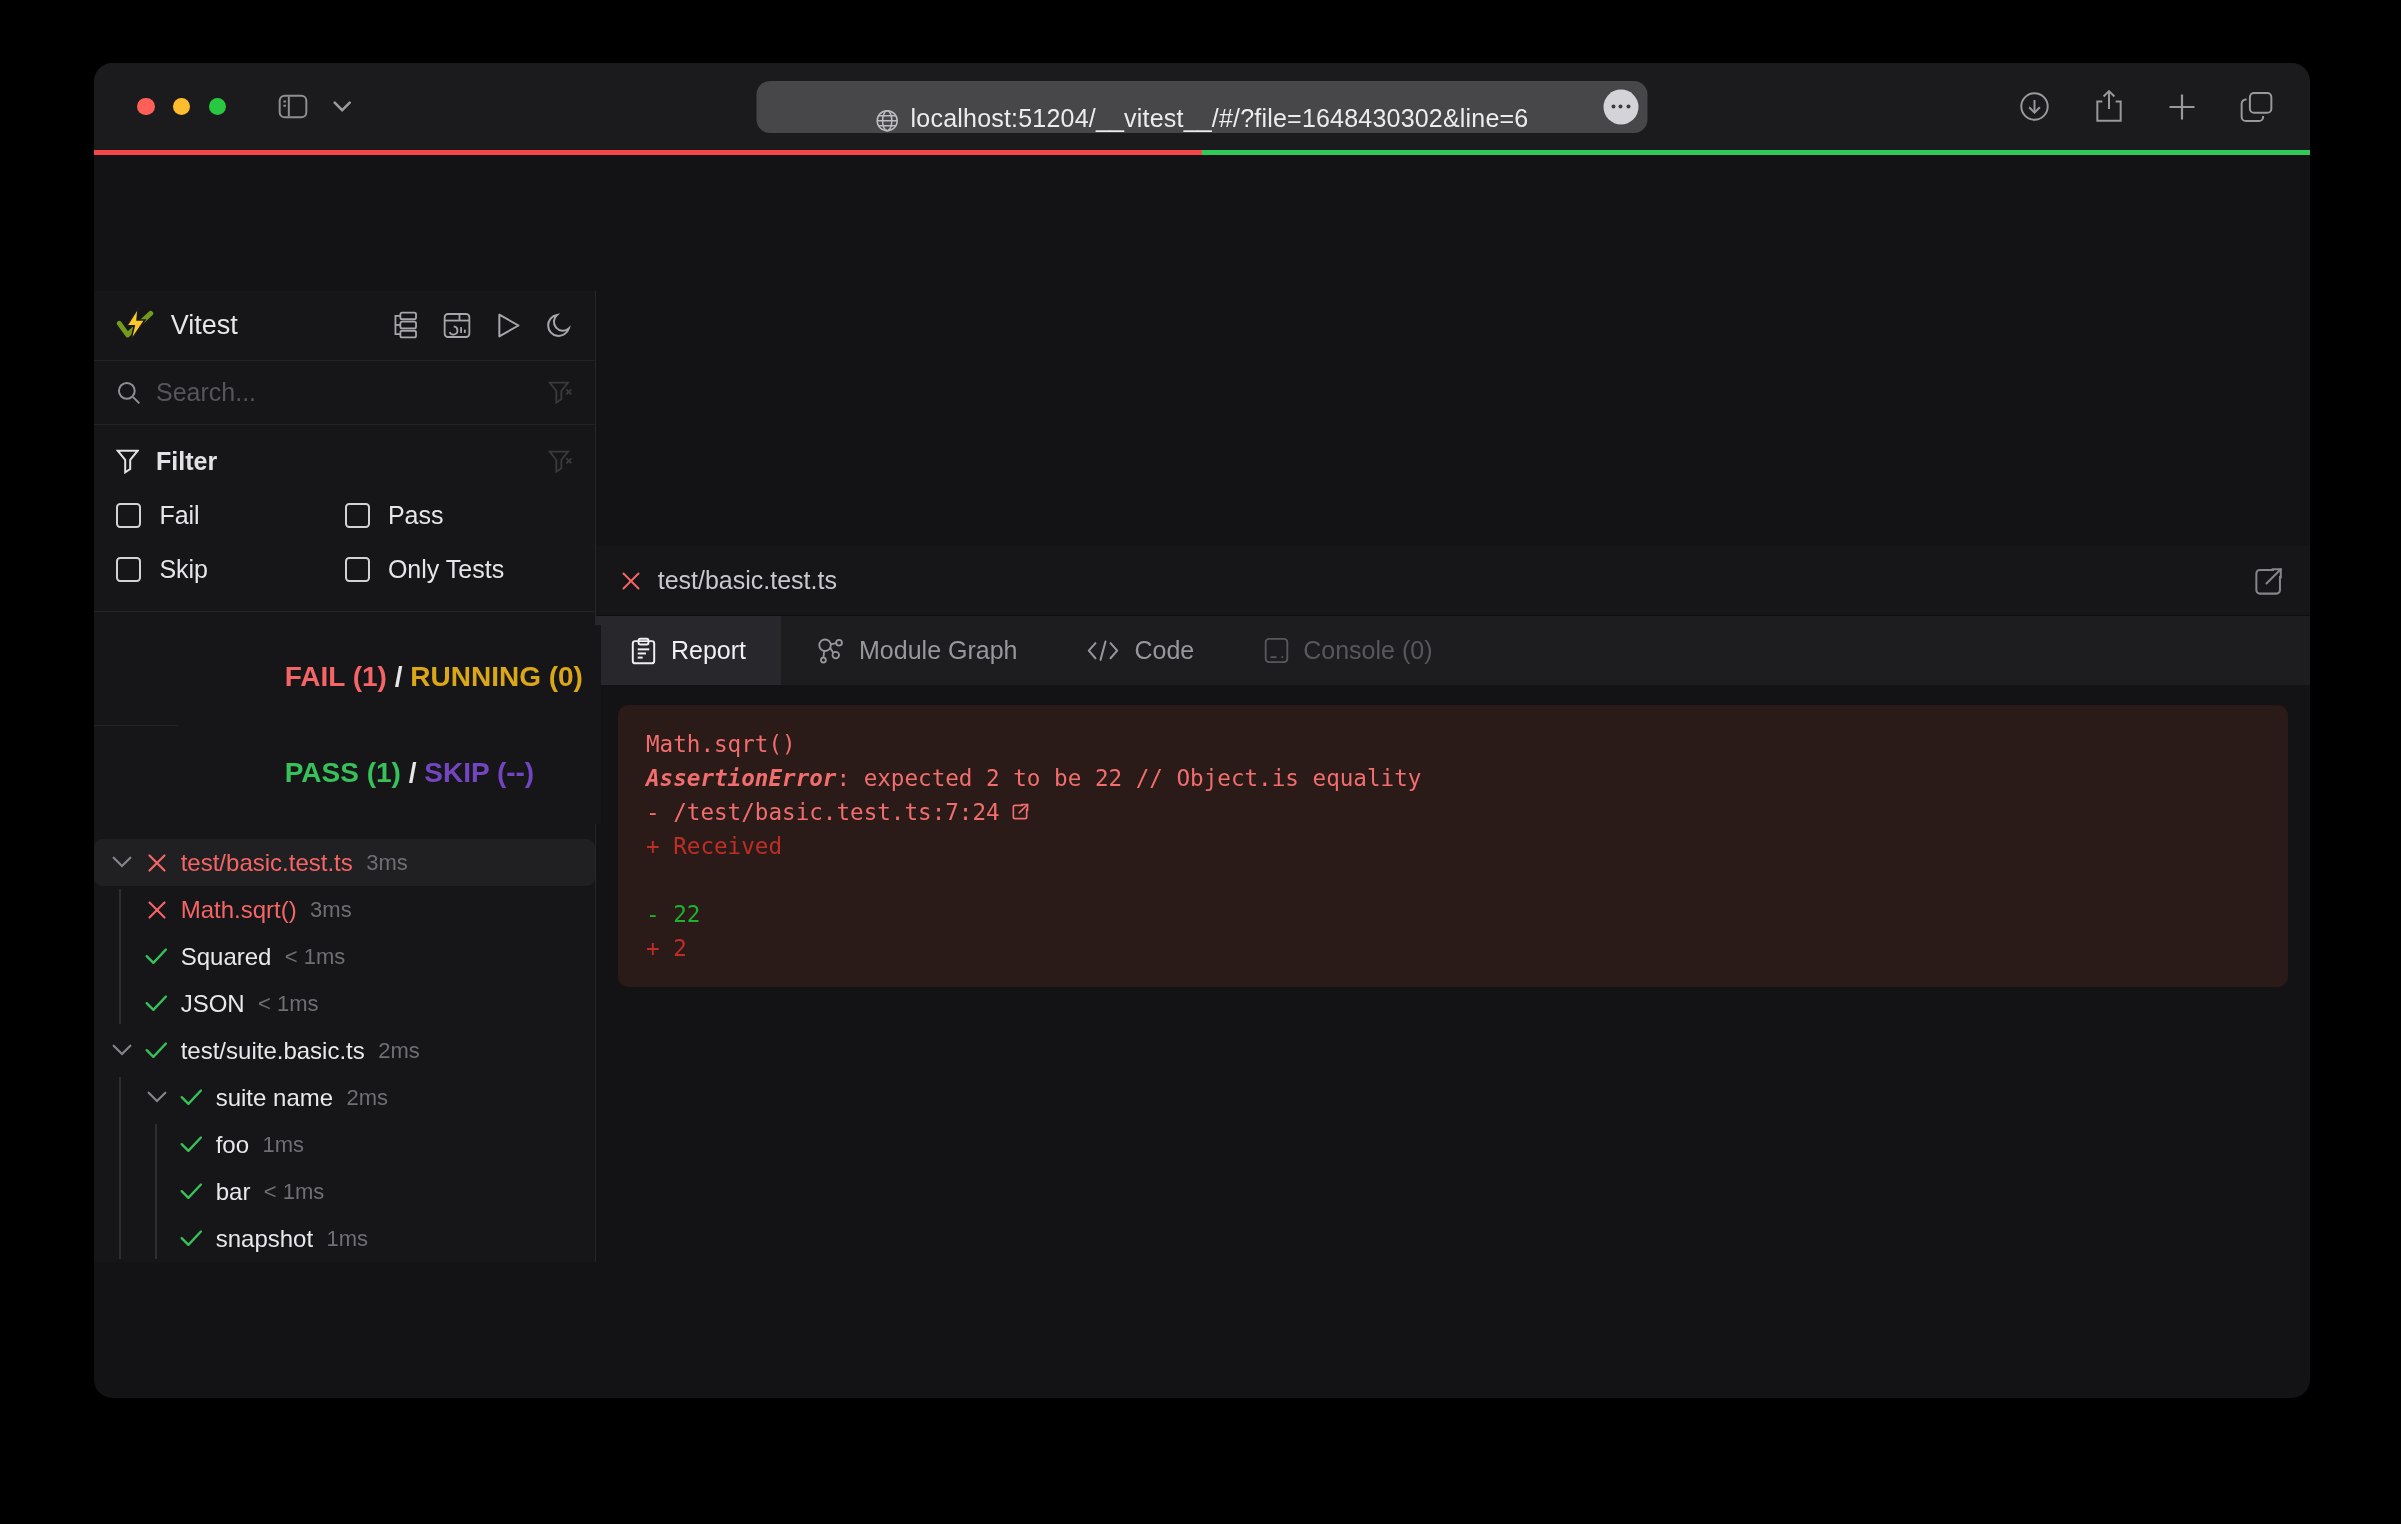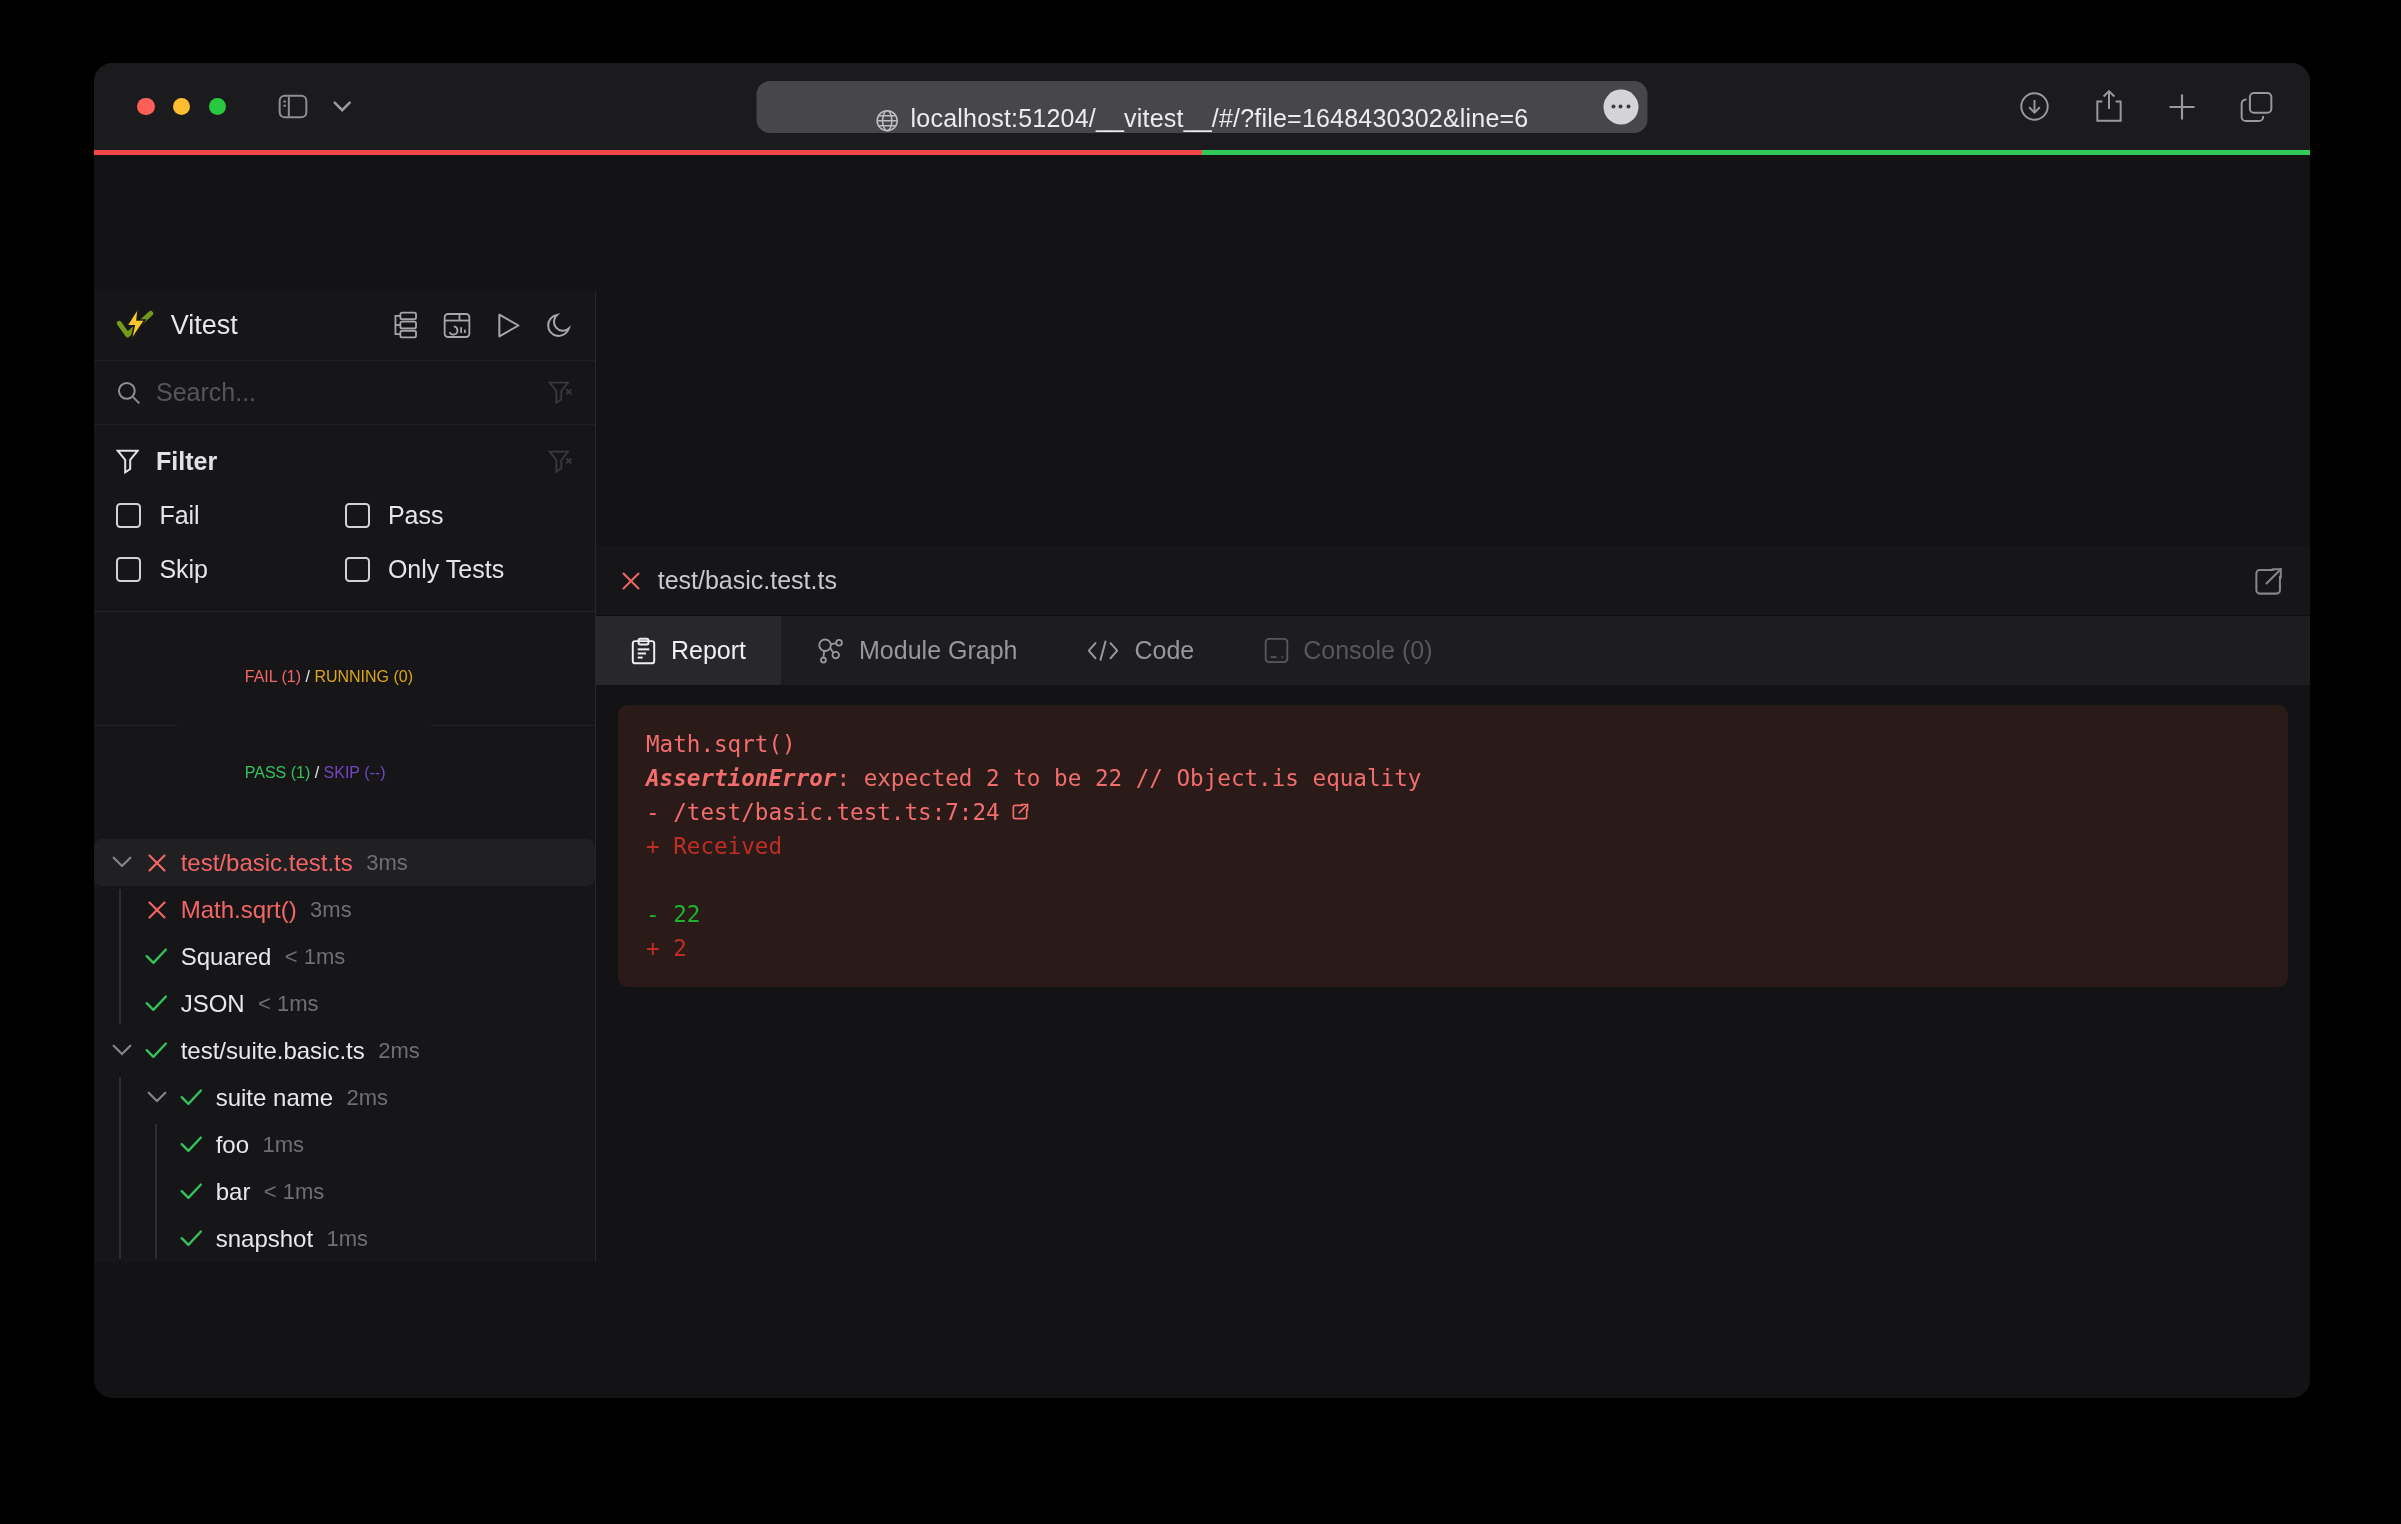--- a/index.html
+++ b/index.html
@@ -68,21 +68,21 @@
   .filter-head .f-title{font-size:25px;font-weight:700;}
   .filter-head .dim-filter{margin-left:auto;}
   .filter-grid{display:grid;grid-template-columns:1fr 1fr;row-gap:25px;padding:25px 0 22px;}
   .cb-row{display:flex;align-items:center;gap:18.4px;cursor:pointer;}
   .cbx{width:25px;height:25px;border:2.1px solid #d2d2d6;border-radius:4.2px;flex:none;}
   .cb-label{font-size:25px;color:#e6e6ea;}
   
   .status-wrap{position:relative;flex:none;border-top:0.8px solid #232327;padding:13.4px 0;}
   .status-wrap::after{content:"";position:absolute;left:0;right:0;top:50%;height:0.8px;background:#232327;}
   .status-text{position:relative;z-index:1;background:#161618;display:table;margin-left:84px;padding:3.3px 18.4px 3.3px 13.4px;}
-  .status-line{font-size:16px;font-weight:400;line-height:32px;white-space:pre;color:#e6e6ea;}
+  .status-line{font-size:28px;font-weight:700;line-height:32px;white-space:pre;color:#e6e6ea;}
   .t-fail{color:var(--fail);} .t-running{color:var(--running);}
   .t-pass{color:var(--pass);} .t-skip{color:var(--skip);}
   
   .tree{flex:1;overflow:hidden;padding-top:1.7px;}
   .trow{height:47px;display:flex;align-items:center;font-size:24px;cursor:pointer;border-radius:8.4px;}
   .trow .tchev{width:25px;flex:none;color:#85858b;display:flex;justify-content:center;}
   .trow .ticon{width:25px;flex:none;display:flex;justify-content:center;margin-left:10px;}
   .trow .tlabel{margin-left:11.7px;white-space:nowrap;}
   .trow .ttime{margin-left:13.4px;font-size:22px;color:#6e6e74;white-space:nowrap;}
   .trow.fail .tlabel{color:var(--fail);}

